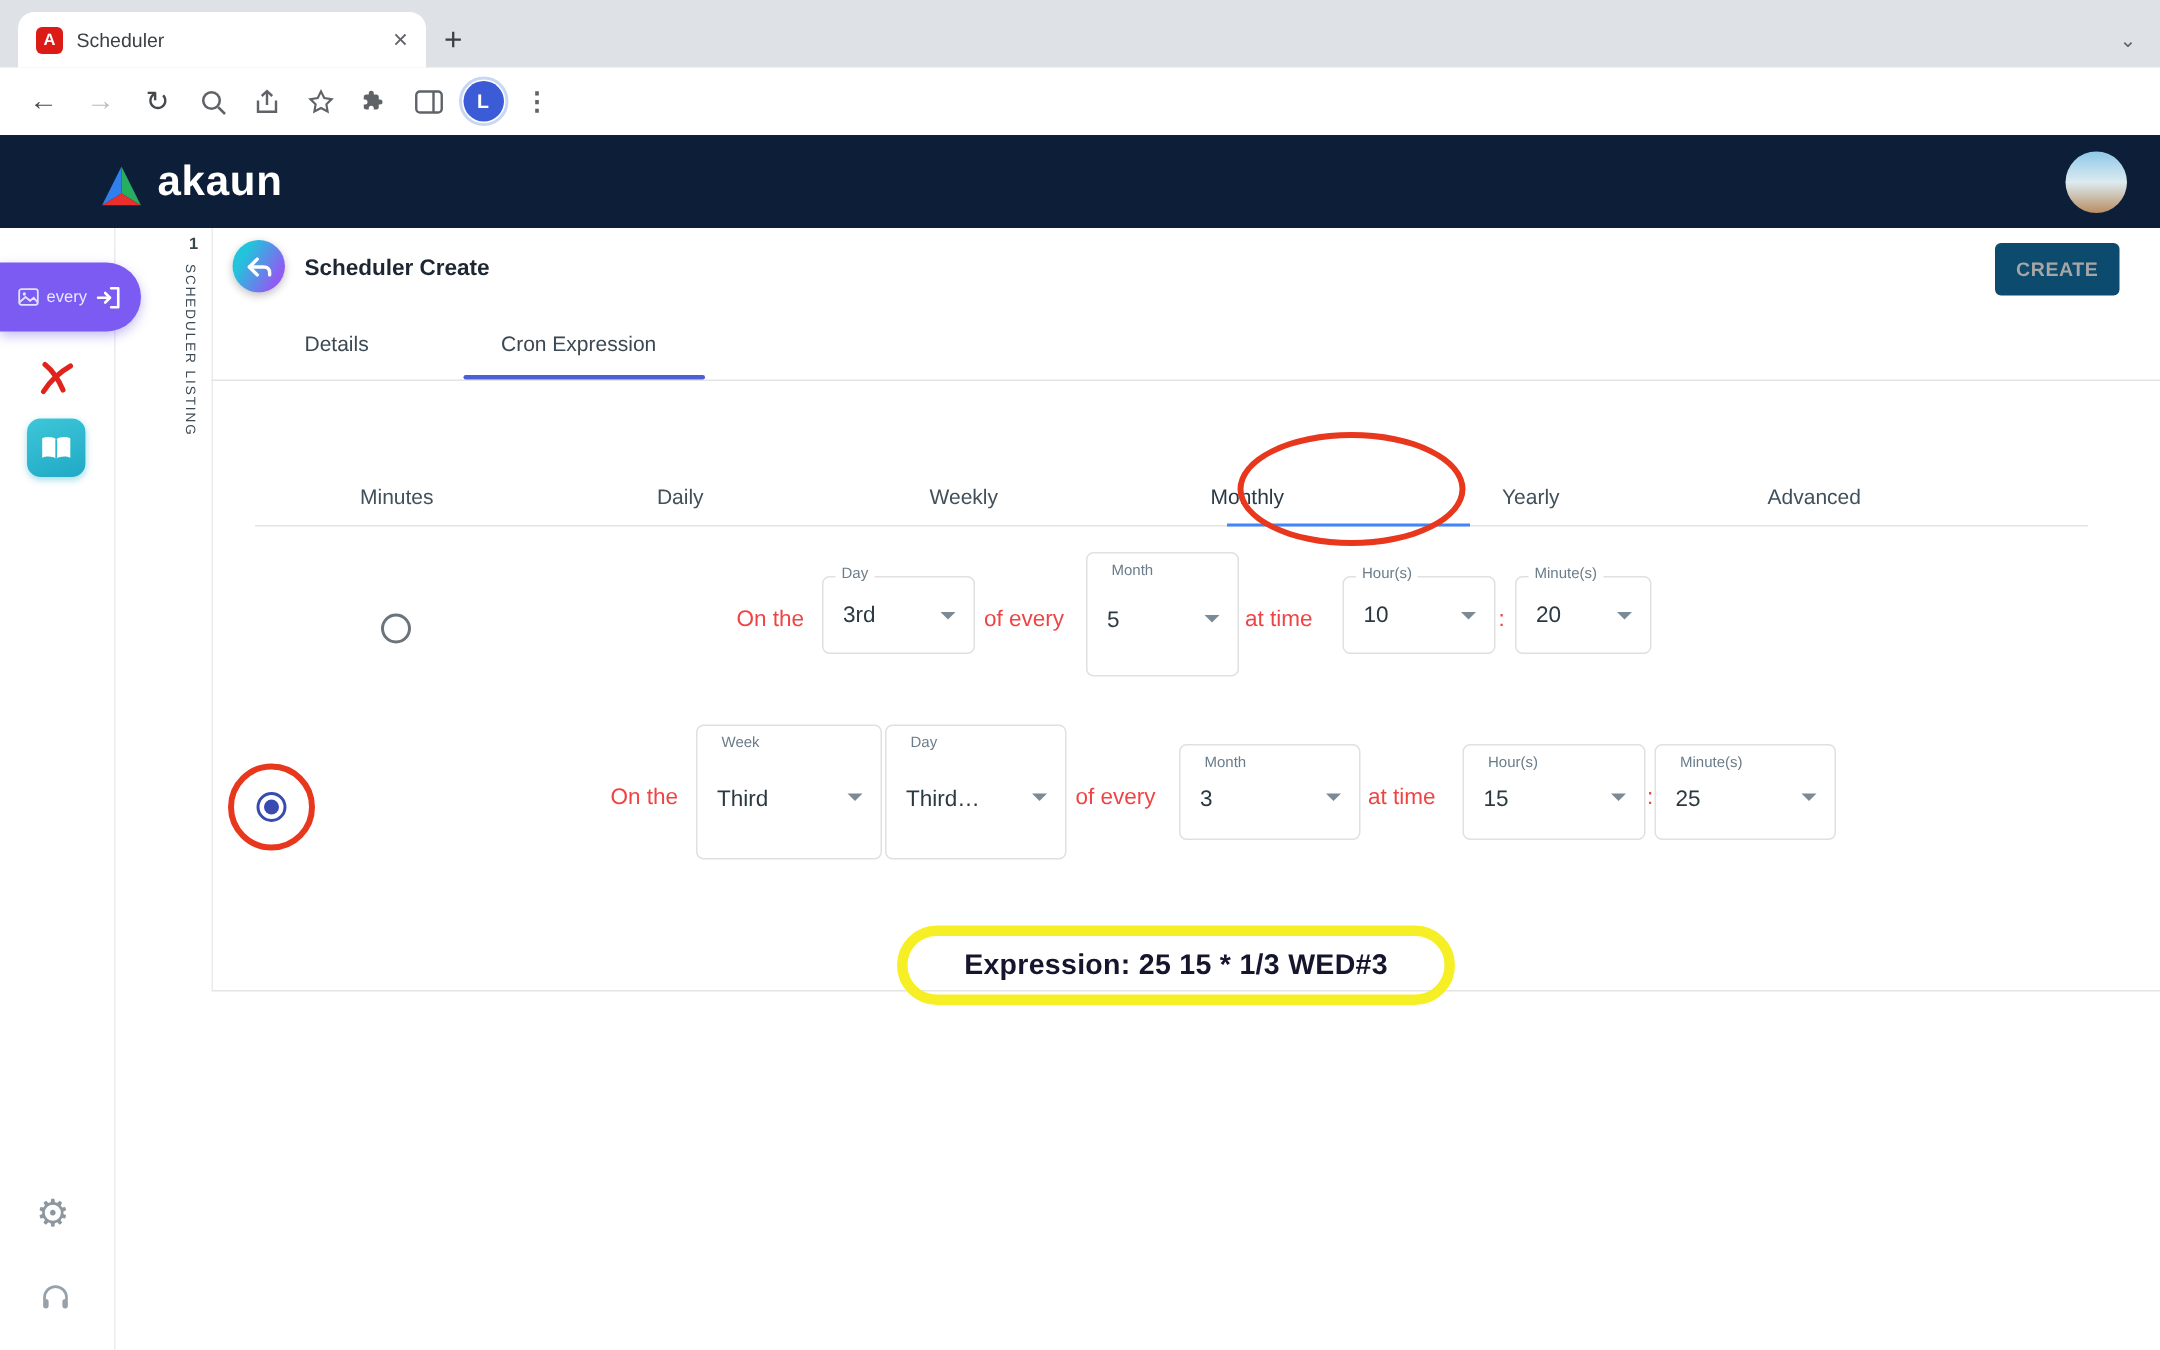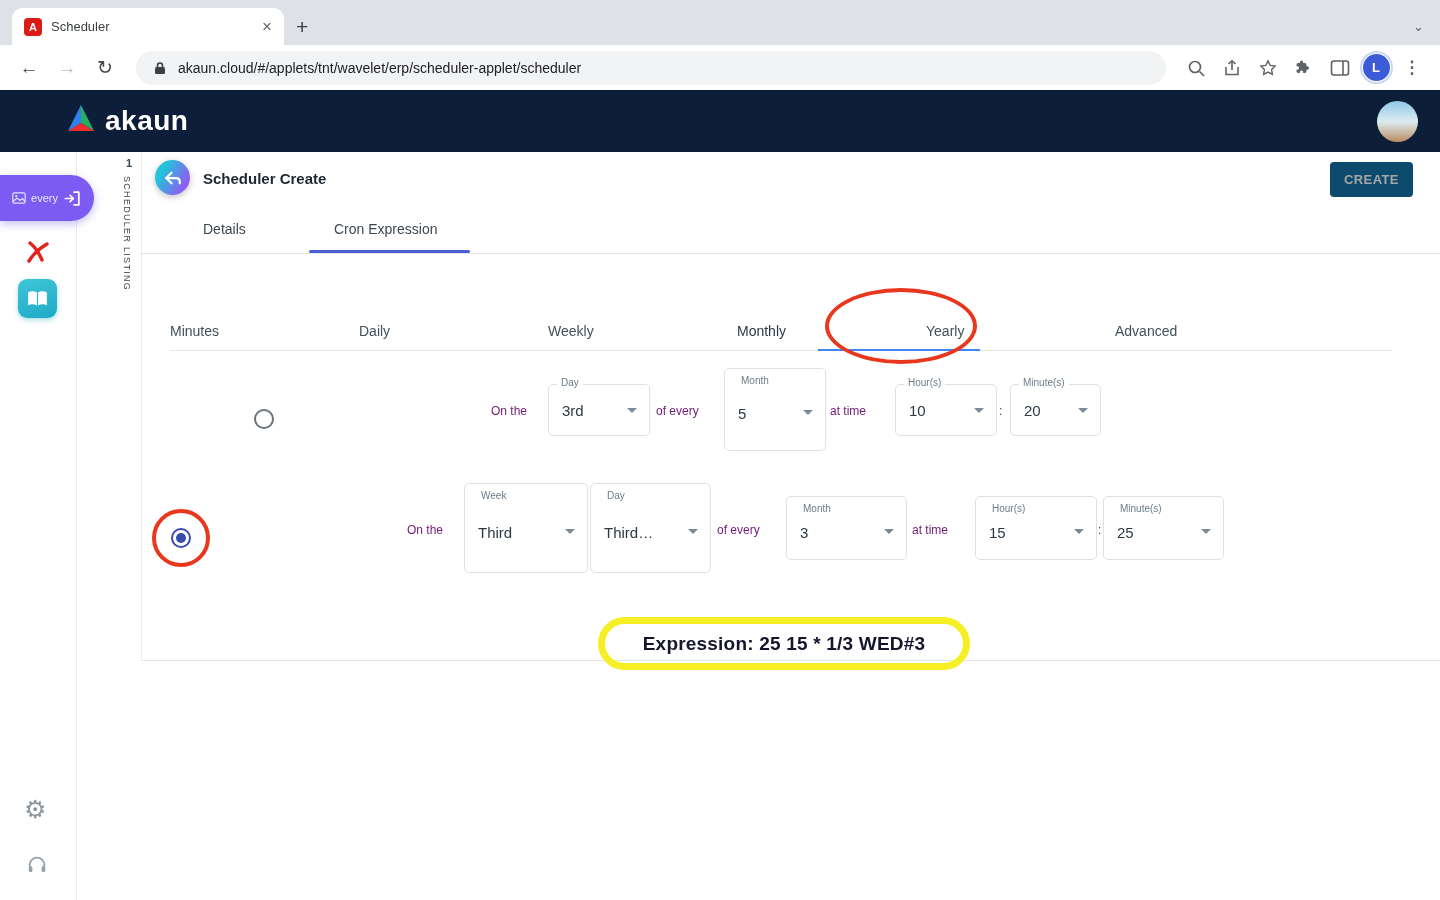--- a/index.html
+++ b/index.html
@@ -20,21 +20,21 @@
   .navbtn{width:34px;text-align:center;font-size:19px;color:#45494d;cursor:pointer}
   .navbtn.disabled{color:#b8bcc0}
   .urlbar{flex:1;height:34px;background:#f1f3f4;border-radius:17px;display:flex;align-items:center;padding:0 16px;gap:10px;margin:0 10px}
   .url{font-size:14px;color:#202124;white-space:nowrap}
   .tbicon{width:32px;height:32px;display:flex;justify-content:center;align-items:center;cursor:pointer}
   .avatar-sm{width:27px;height:27px;border-radius:50%;background:#3b5bd7;color:#fff;font-size:13px;font-weight:bold;display:flex;align-items:center;justify-content:center;outline:2px solid #c9d7f2;outline-offset:1px}
   .kebab{font-size:17px;color:#5f6368;font-weight:bold}
 
   
   .appbar{height:62px;background:#0d1f38;display:flex;align-items:center;padding:0 22px 0 66px}
-  .brand{display:flex;align-items:flex-start;gap:9px;color:#fff;font-size:28px;font-weight:bold;letter-spacing:.5px;cursor:pointer}
+  .brand{display:flex;align-items:flex-end;gap:9px;color:#fff;font-size:28px;font-weight:bold;letter-spacing:.5px;cursor:pointer}
   .avatar-lg{margin-left:auto;width:41px;height:41px;border-radius:50%;background:linear-gradient(180deg,#8fc8e8 0%,#dcebf0 50%,#b98d62 100%);cursor:pointer}
 
   
   .content{position:relative;height:748px;background:#fff}
   .hline{position:absolute;background:#e4e4e4;height:1px}
   .vline{position:absolute;background:#ececec;width:1px}
 
   
   .pill{position:absolute;left:0;top:23px;width:94px;height:46px;background:#7c5bf2;border-radius:0 24px 24px 0;display:flex;align-items:center;justify-content:center;gap:5px;z-index:3;box-shadow:0 3px 8px rgba(90,70,220,.35);cursor:pointer}
   .logo-alt{font-size:11px;color:#e6e9ff}
@@ -48,26 +48,26 @@
 
   
   .backbtn{position:absolute;left:155px;top:8px;width:35px;height:35px;border-radius:50%;background:linear-gradient(120deg,#23c3dc 25%,#8d5ef1 80%);display:flex;align-items:center;justify-content:center;box-shadow:0 2px 6px rgba(0,0,0,.25);cursor:pointer}
   .page-title{position:absolute;left:203px;top:18px;font-size:15px;font-weight:bold;color:#1d2733}
   .create-btn{position:absolute;left:1330px;top:10px;width:83px;height:35px;background:#0c4a6e;border:none;border-radius:4px;color:#a6a6a6;font-weight:bold;font-size:13px;letter-spacing:.4px;cursor:pointer}
 
   .mtab{position:absolute;font-size:14px;color:#3c4852;cursor:pointer}
   .mtab-underline{position:absolute;left:309px;top:98px;width:161px;height:3px;background:#4c5fd5;border-radius:2px}
 
   .crontabs{position:absolute;left:170px;top:160px;width:1134px;height:38px;display:flex}
-  .crontab{flex:1;line-height:38px;font-size:14px;color:#41505a;cursor:pointer}
+  .crontab{flex:1;text-align:center;line-height:38px;font-size:14px;color:#41505a;cursor:pointer}
   .crontab.active{color:#2b3947;font-weight:500}
   .cron-underline{position:absolute;left:818px;top:197px;width:162px;height:2px;background:#4285f4}
 
   
-  .ftext{position:absolute;font-size:12px;color:#701a75}
+  .ftext{position:absolute;font-size:15px;color:#ef4444}
   .sel{position:absolute;border:1px solid #e0e0e0;border-radius:5px;background:#fff;cursor:pointer}
   .sel .lbl{position:absolute;font-size:10px;color:#6b7d8a;background:#fff;padding:0 4px;white-space:nowrap}
   .sel.float .lbl{top:-8px;left:8px}
   .sel.inside .lbl{top:6px;left:12px;background:transparent}
   .sel .val{position:absolute;left:13px;font-size:15px;color:#2b3a42;white-space:nowrap}
   .sel.float .val{top:50%;transform:translateY(-50%)}
   .sel.h83 .val{top:36px}
   .sel.h90 .val{top:40px}
   .sel.h64 .val{top:27px}
   .sel .caret{position:absolute;right:12px;width:0;height:0;border-left:5px solid transparent;border-right:5px solid transparent;border-top:5px solid #7b8a94}
@@ -99,29 +99,20 @@
       <span class="tab-close">×</span>
     </div>
     <span class="newtab">+</span>
     <span class="strip-chevron">⌄</span>
   </div>
 
   <div class="toolbar">
     <span class="navbtn">←</span>
     <span class="navbtn disabled">→</span>
     <span class="navbtn">↻</span>
-    <div class="urlbar">
-      <span class="tbicon" style="width:16px">
-        <svg width="12" height="14" viewBox="0 0 12 14">
-            <rect x="1" y="6" width="10" height="7" rx="1.5" fill="#3c4043"></rect>
-            <path d="M3.5 6V4.5a2.5 2.5 0 0 1 5 0V6" stroke="#3c4043" stroke-width="1.6" fill="none"></path>
-          </svg>
-      </span>
-      <span class="url">akaun.cloud/#/applets/tnt/wavelet/erp/scheduler-applet/scheduler</span>
-    </div>
     <span class="tbicon">
       <svg width="20" height="20" viewBox="0 0 20 20" fill="none" stroke="#5f6368" stroke-width="1.7">
           <circle cx="9" cy="9" r="5.5"></circle>
           <line x1="13.5" y1="13.5" x2="18" y2="18"></line>
         </svg>
     </span>
     <span class="tbicon">
       <svg width="20" height="20" viewBox="0 0 20 20" fill="none" stroke="#5f6368" stroke-width="1.6">
           <path d="M10 12V3"></path>
           <path d="M6.5 6 10 2.8 13.5 6"></path>

